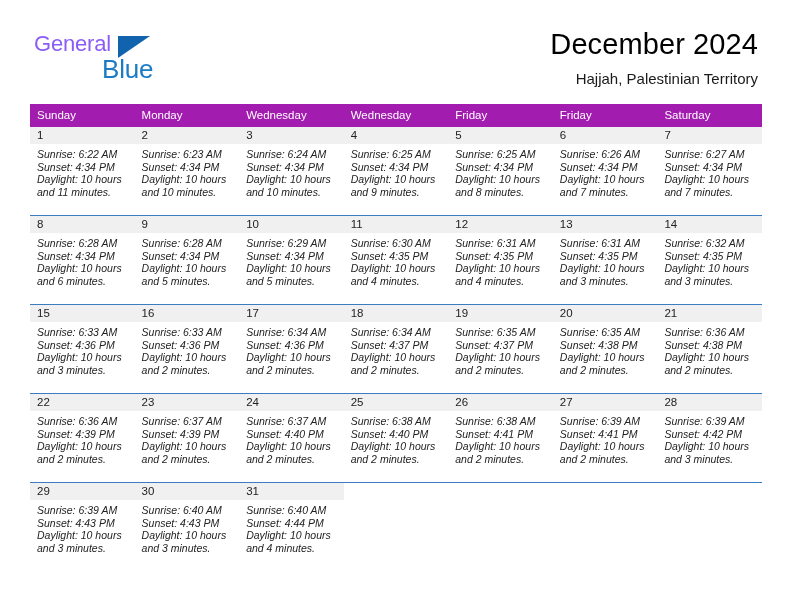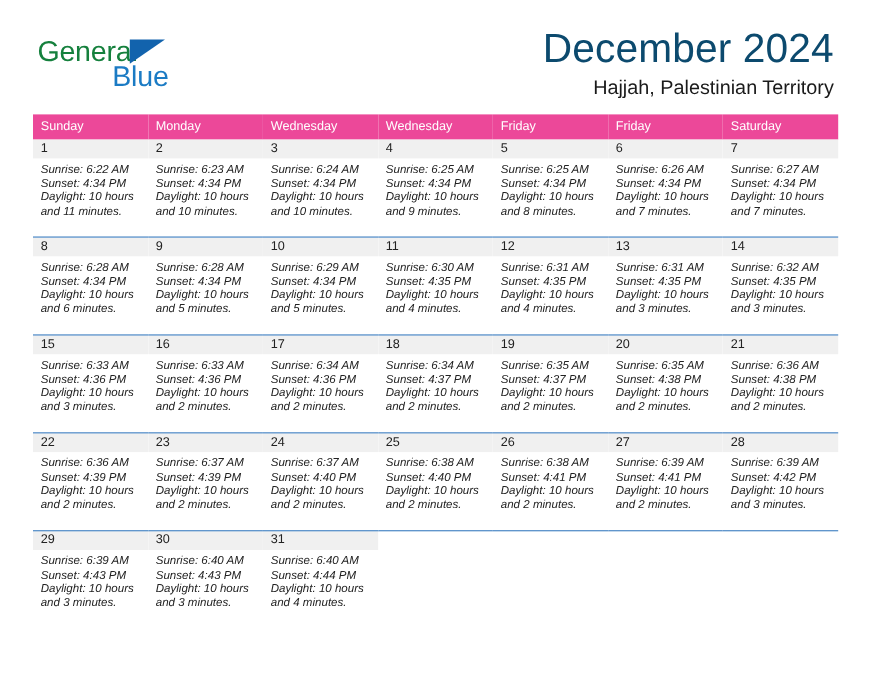--- a/index.html
+++ b/index.html
@@ -38,22 +38,22 @@
     top: 33px;
     width: 230px;
     height: 56px;
     line-height: 1;
     user-select: none;
   }
   .brand-general {
     position: absolute;
     left: 0;
     top: 0;
-    font-size: 26px;
-    color: #15803d;
+    font-size: 22px;
+    color: #8b5cf6;
     letter-spacing: -0.2px;
     font-family: "Liberation Sans", sans-serif;
   }
   .brand-tri {
     position: absolute;
     left: 84px;
     top: 3px;
     width: 0;
     height: 0;
     border-left: 32px solid #1263ad;
@@ -70,48 +70,48 @@
     margin-left: 40px;
   }
 
   .title-block {
     position: absolute;
     right: 34px;
     top: 26px;
     text-align: right;
   }
   .cal-title {
-    font-size: 37px;
+    font-size: 29px;
     font-weight: normal;
-    color: #0c4a6e;
+    color: #000000;
     letter-spacing: 0.1px;
     line-height: 36px;
     white-space: nowrap;
   }
   .cal-subtitle {
-    font-size: 18px;
+    font-size: 15px;
     font-weight: normal;
     color: #1a1a1a;
     line-height: 22px;
     margin-top: 6px;
     white-space: nowrap;
   }
 
   
   .calendar {
     position: absolute;
     left: 30px;
     top: 104px;
     width: 732px;
     border-collapse: collapse;
     table-layout: fixed;
   }
 
   .calendar th {
-    background: #ec4899;
+    background: #a21caf;
     color: #ffffff;
     font-size: 11.5px;
     font-weight: normal;
     text-align: left;
     padding: 5px 0 6px 7px;
     height: 13px;
     border: none;
     box-sizing: border-box;
   }
 

